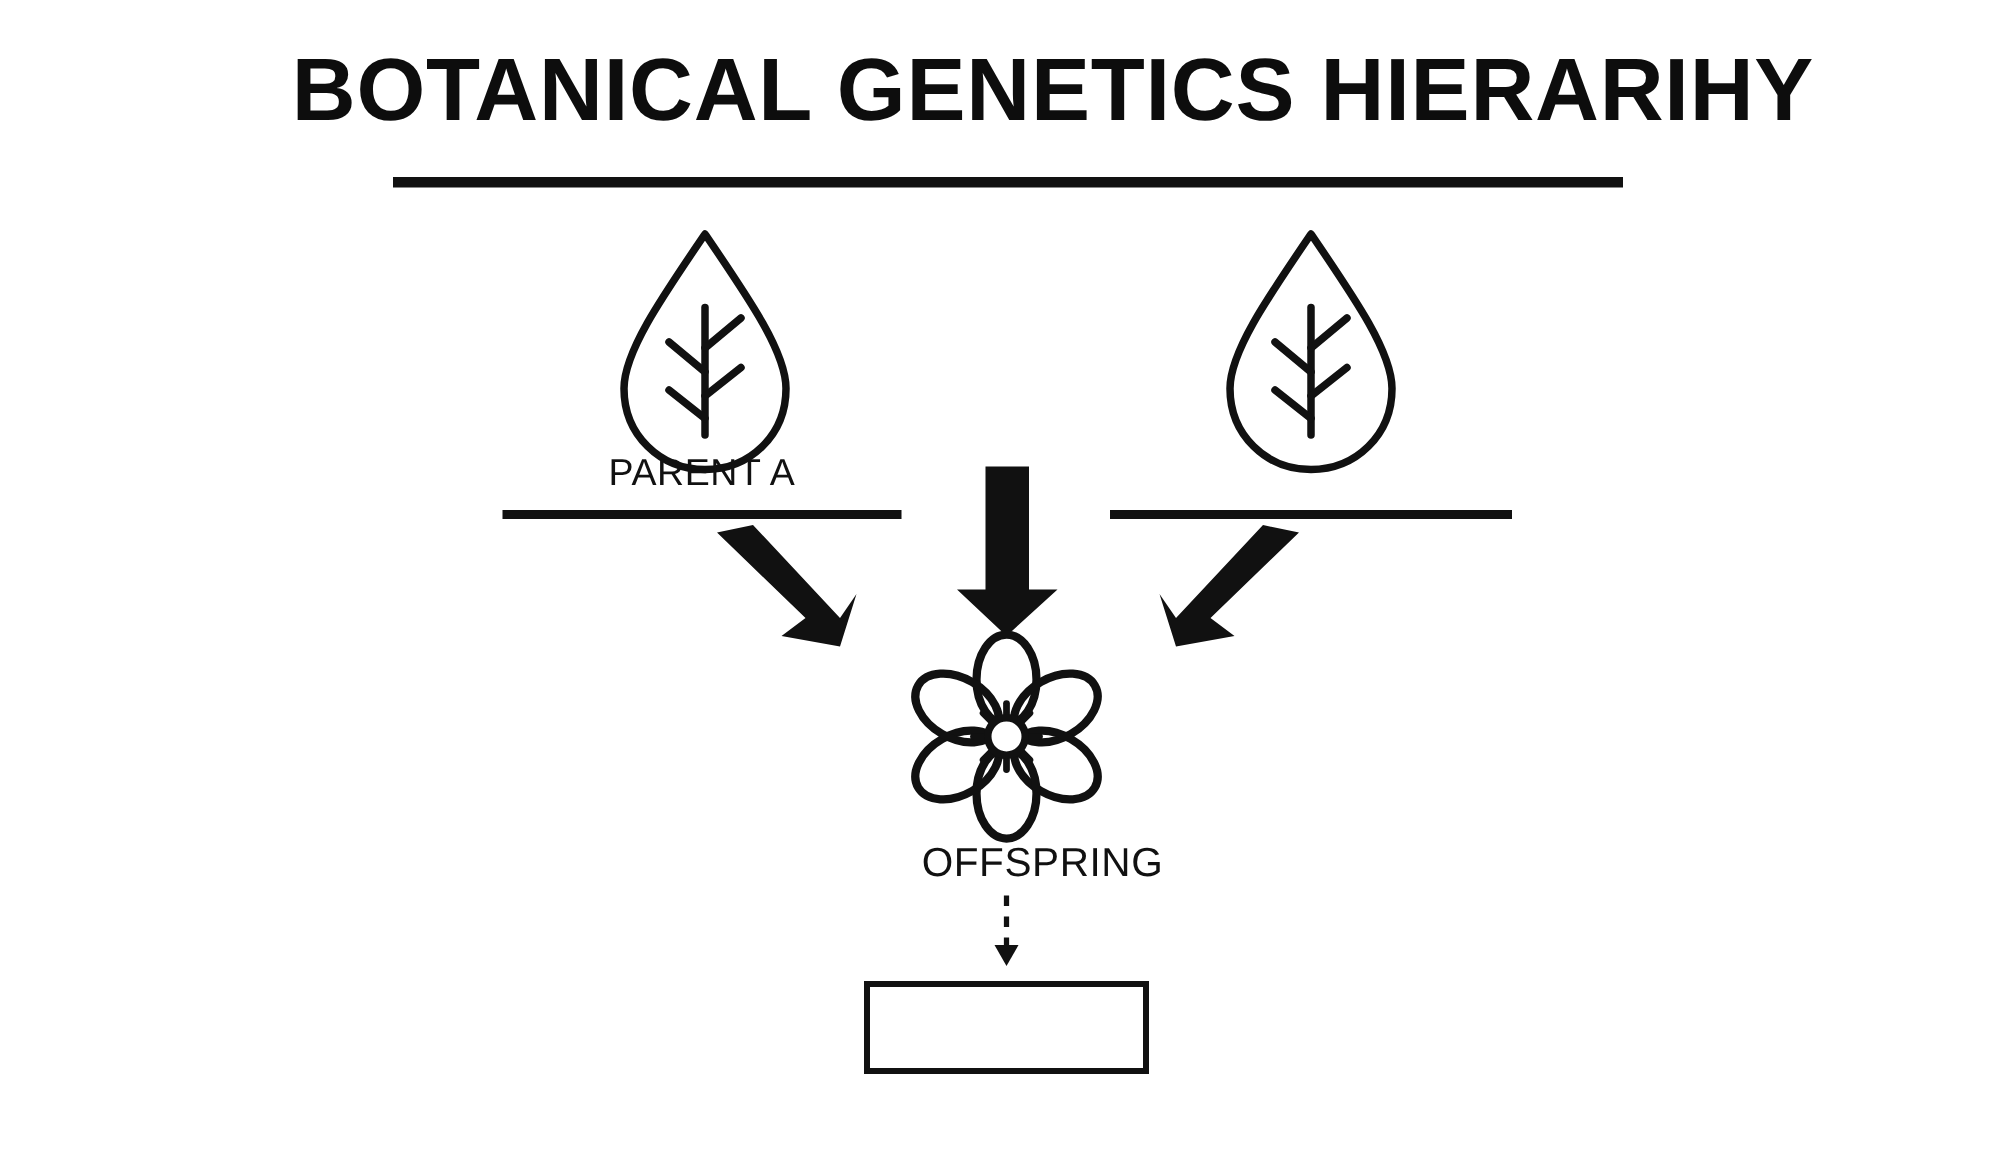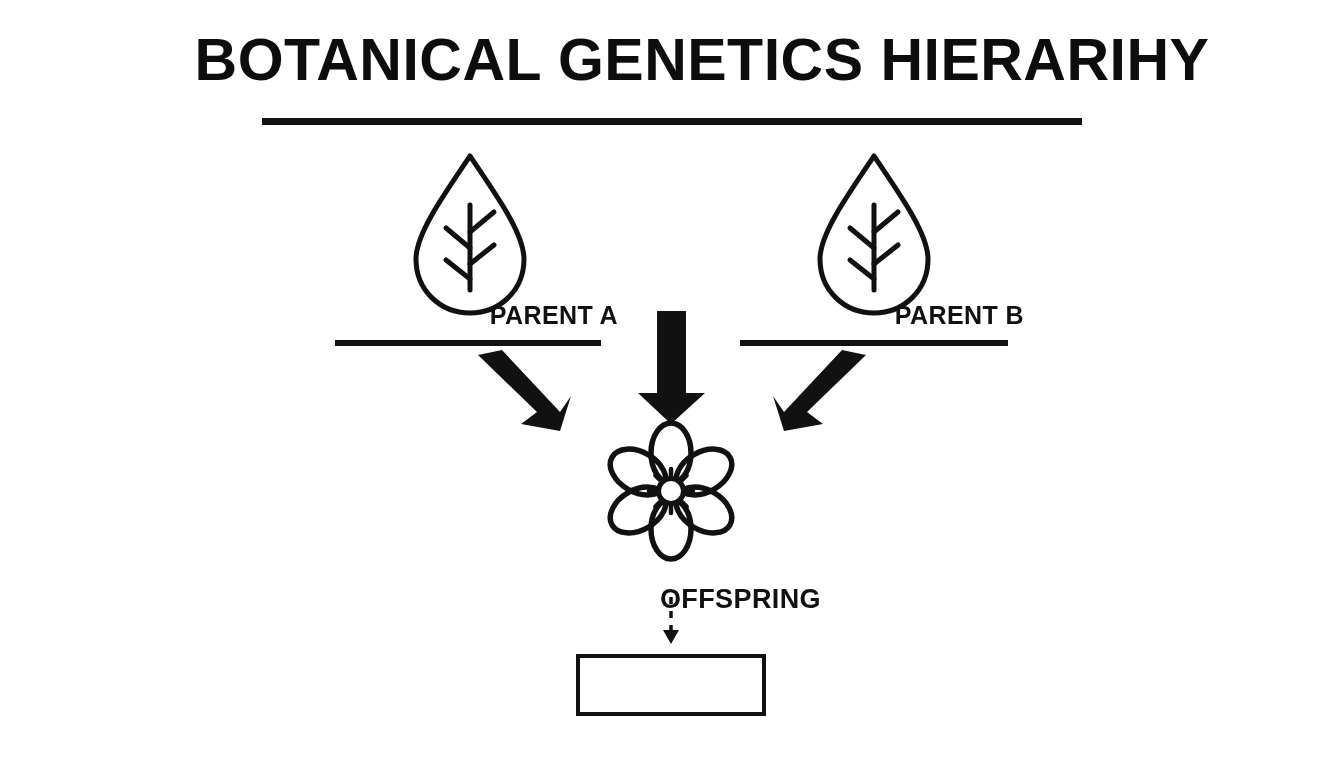--- a/index.html
+++ b/index.html
@@ -36,23 +36,23 @@
     font-size: 59px;
     letter-spacing: 0.5px;
     color: #0d0d0d;
     white-space: nowrap;
     line-height: 1.1;
     padding-left: 30px;
   }
   .node-label {
     position: absolute;
     font-family: "Liberation Sans", sans-serif;
-    font-weight: bold;
+    font-weight: normal;
     color: #111111;
-    text-align: right;
+    text-align: center;
     white-space: nowrap;
   }
   .parent-label {
     font-size: 25px;
     letter-spacing: 0.4px;
     width: 300px;
   }
   .offspring-label {
     font-size: 27px;
     letter-spacing: 0.4px;
@@ -178,18 +178,17 @@
       <line x1="671" y1="597" x2="671" y2="631" stroke="#111111" stroke-width="3.5" stroke-dasharray="7 7" stroke-linecap="butt"></line>
       <path d="M 663 630 L 679 630 L 671 644 Z" fill="#111111"></path>
     </g>
 
     <rect x="578" y="656" width="186" height="58" fill="#ffffff" stroke="#111111" stroke-width="4"></rect>
 
   </svg>
 
   <div class="node-label parent-label" style="left:318px; top:301px;">PARENT A</div>
 
-  <div class="node-label parent-label" style="left:724px; top:301px;">PARENT B</div>
 
-  <div class="node-label offspring-label" style="left:521px; top:560px;margin-top:24px;">OFFSPRING</div>
+  <div class="node-label offspring-label" style="left:545px; top:560px;">OFFSPRING</div>
 
 
 </div>
 
 </body></html>

